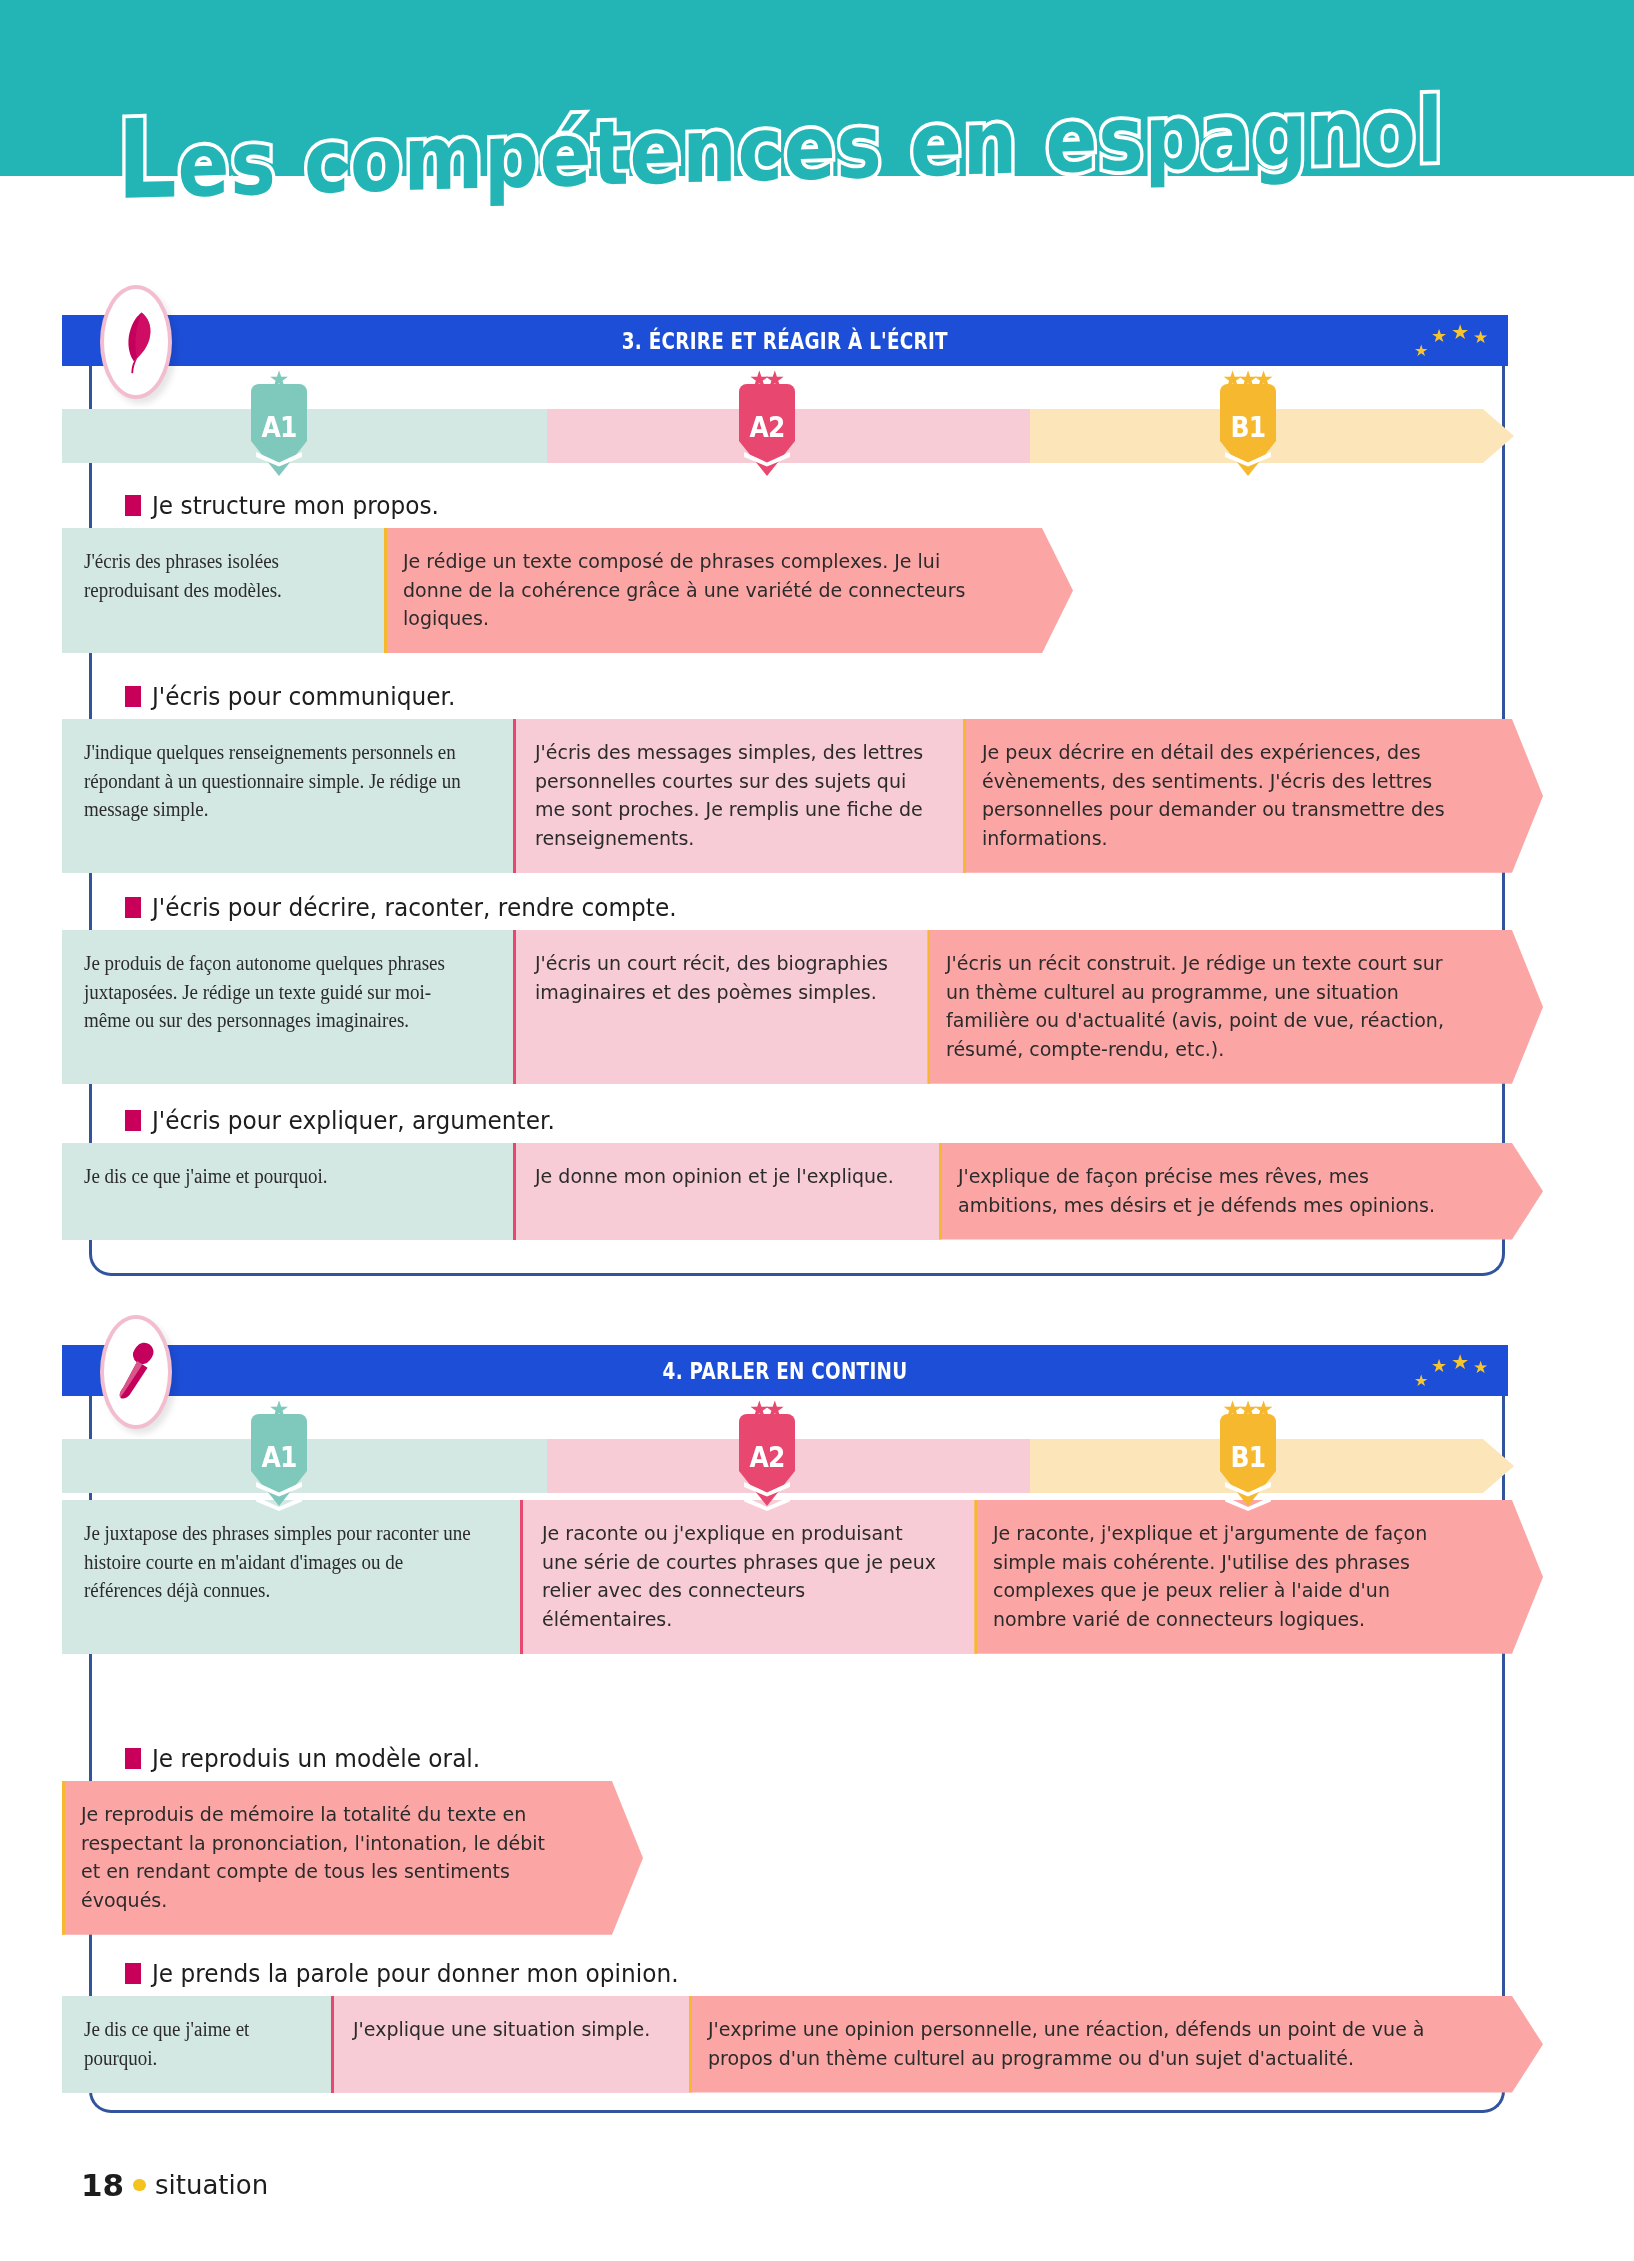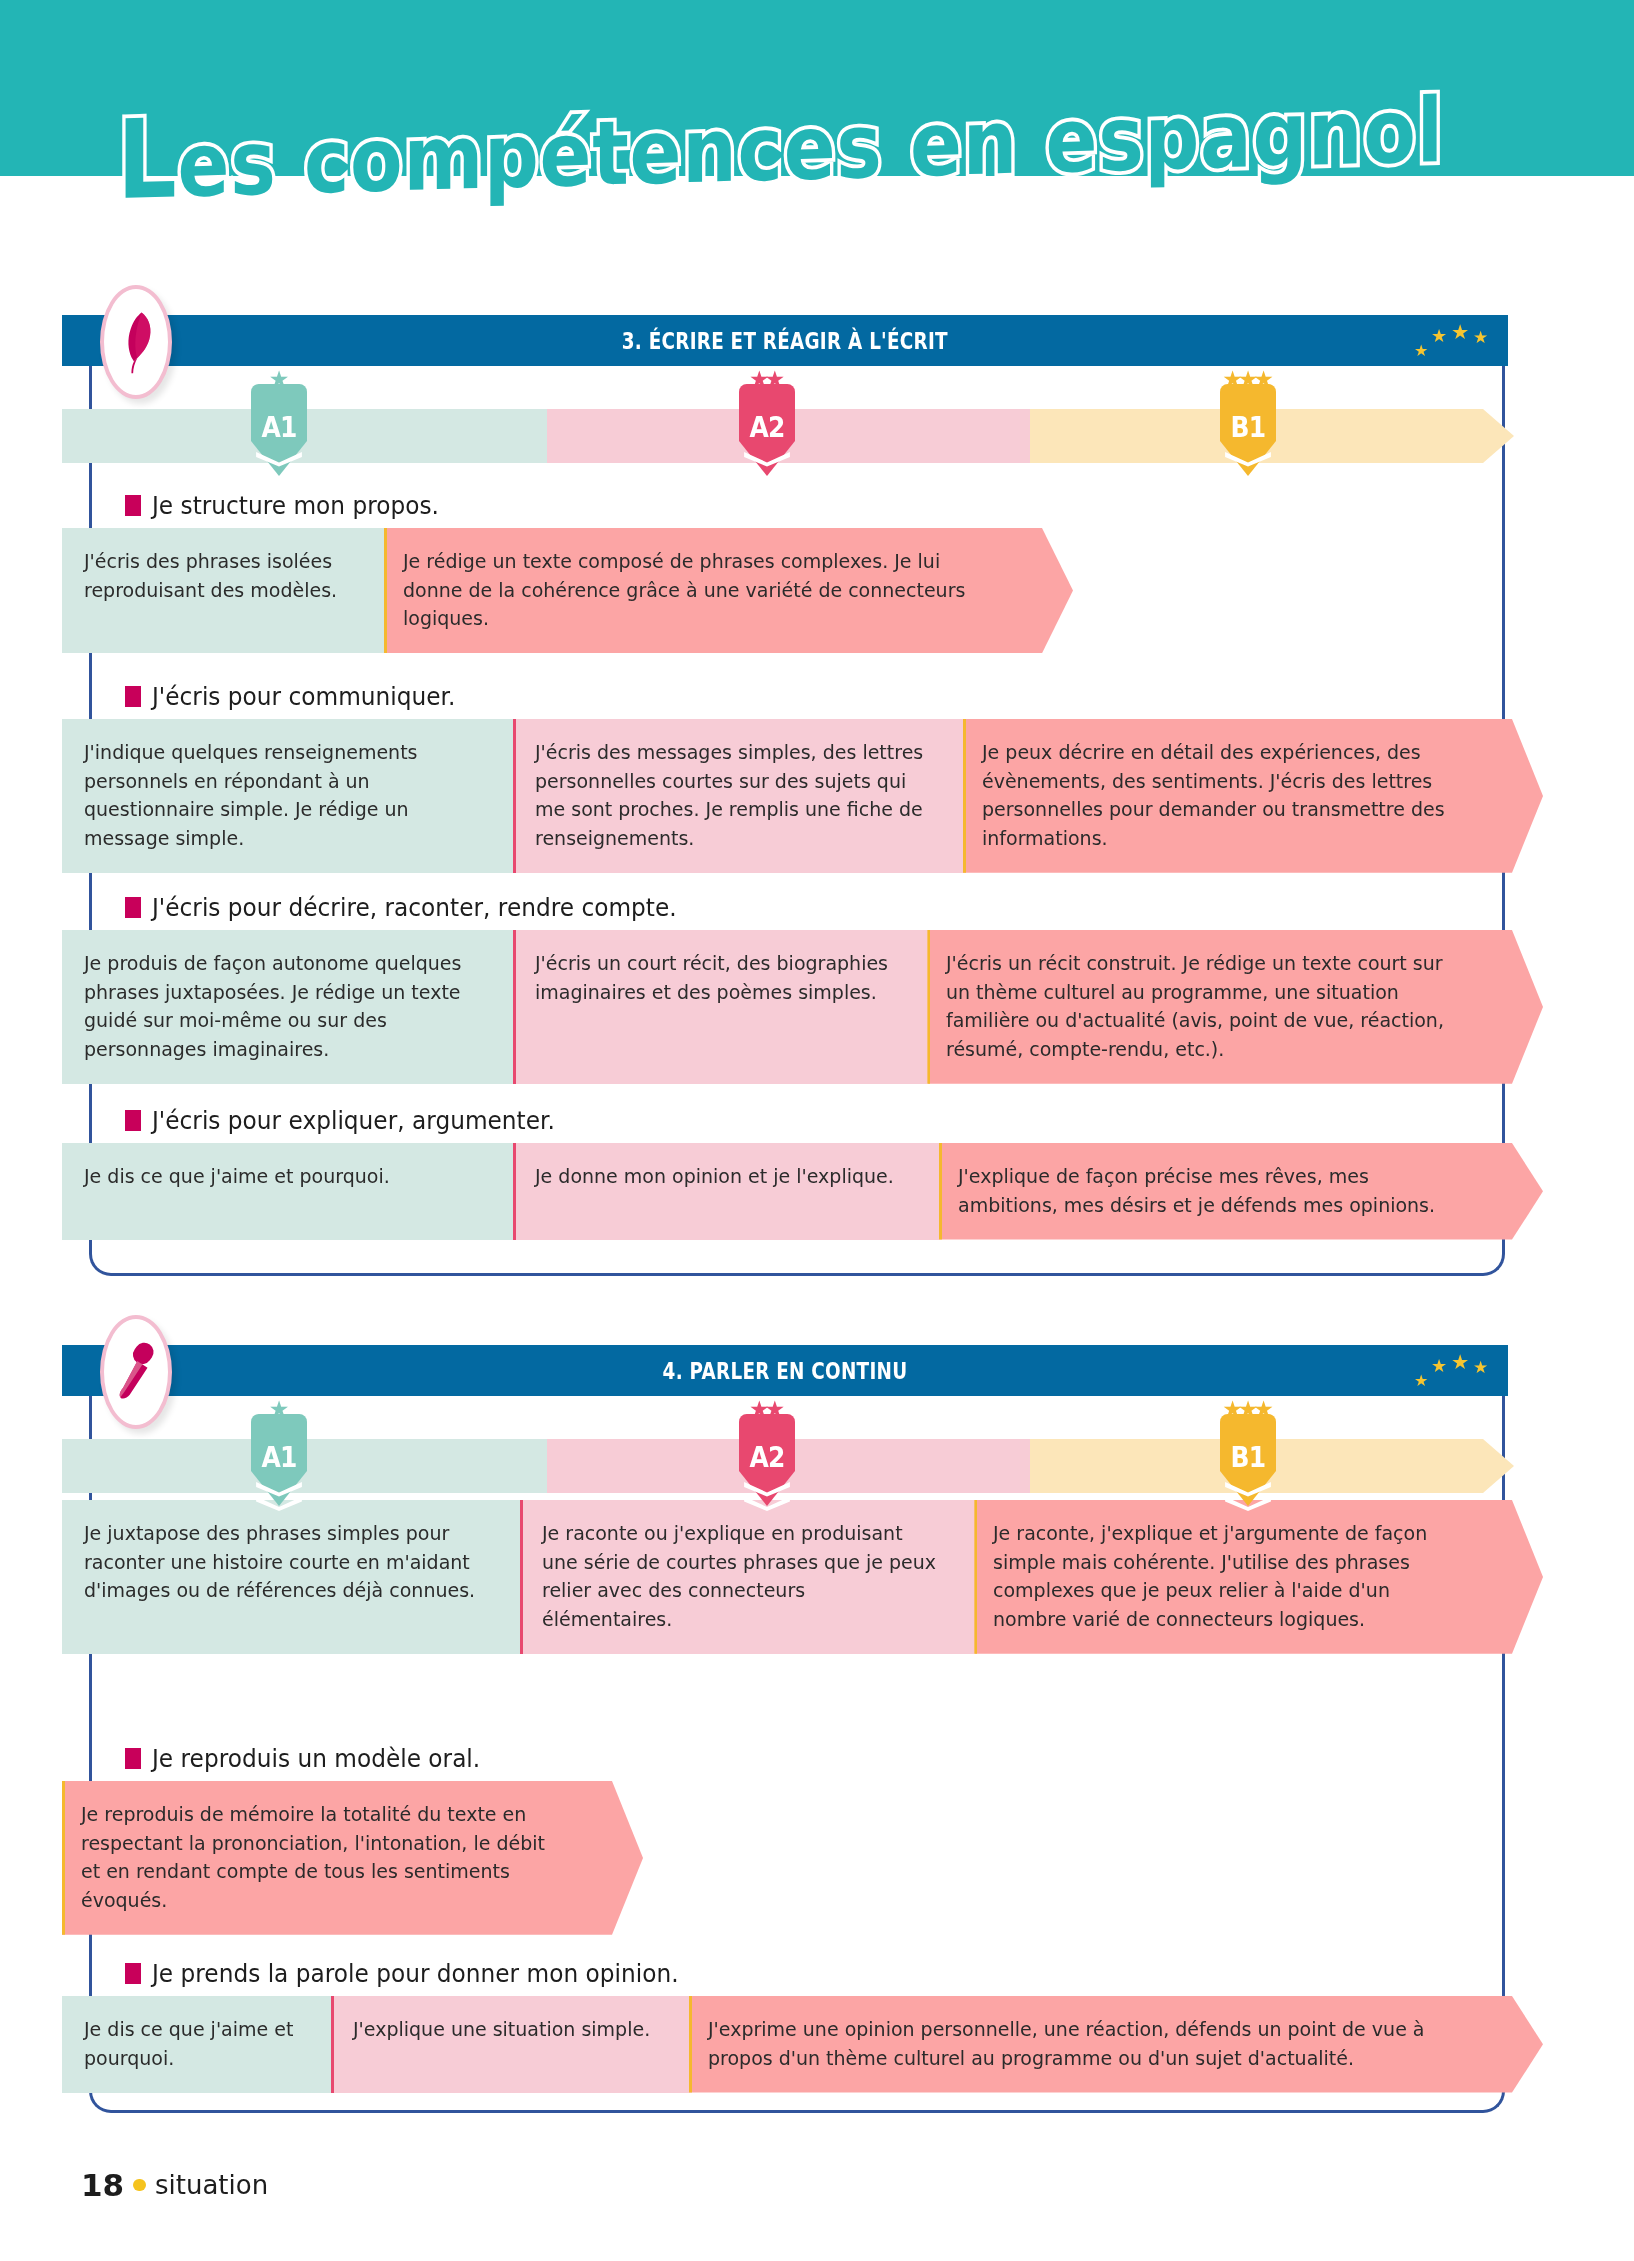--- a/index.html
+++ b/index.html
@@ -55,21 +55,21 @@
   }
   #section-3 { top: 317px; height: 959px; }
   #section-4 { top: 1347px; height: 766px; }
 
   
   .section-bar {
     position: absolute;
     left: 62px;
     width: 1446px;
     height: 51px;
-    background: #0369a1;
+    background: #1d4ed8;
     display: flex;
     align-items: center;
     justify-content: center;
     z-index: 3;
   }
   #bar-3 { top: 315px; }
   #bar-4 { top: 1345px; }
 
   .section-bar-title {
     color: #ffffff;
@@ -248,21 +248,21 @@
   }
   .comp-cols .col {
     padding: 19px 17px 20.4px 19px;
     font-family: "DejaVu Sans", sans-serif;
     font-size: 20px;
     line-height: 1.43;
     color: #2b2b2b;
   }
   .comp-cols .col .txt { transform: scaleX(0.95); transform-origin: left top; display:block; }
 
-  .col.c-a1 { background: #d4e8e3; border-left: 3.4px solid #d4e8e3; }
+  .col.c-a1 { background: #d4e8e3; border-left: 3.4px solid #d4e8e3; font-family: Liberation Serif, serif; }
   .col.c-a2 { background: #f7ccd6; border-left: 3.4px solid #e8486f; }
   .col.c-b1 {
     background: #fca5a5;
     border-left: 3.4px solid #f5b82e;
     clip-path: polygon(0 0, calc(100% - 31px) 0, 100% 50%, calc(100% - 31px) 100%, 0 100%);
     padding-right: 51px;
     padding-left: 16px;
   }
 
   

